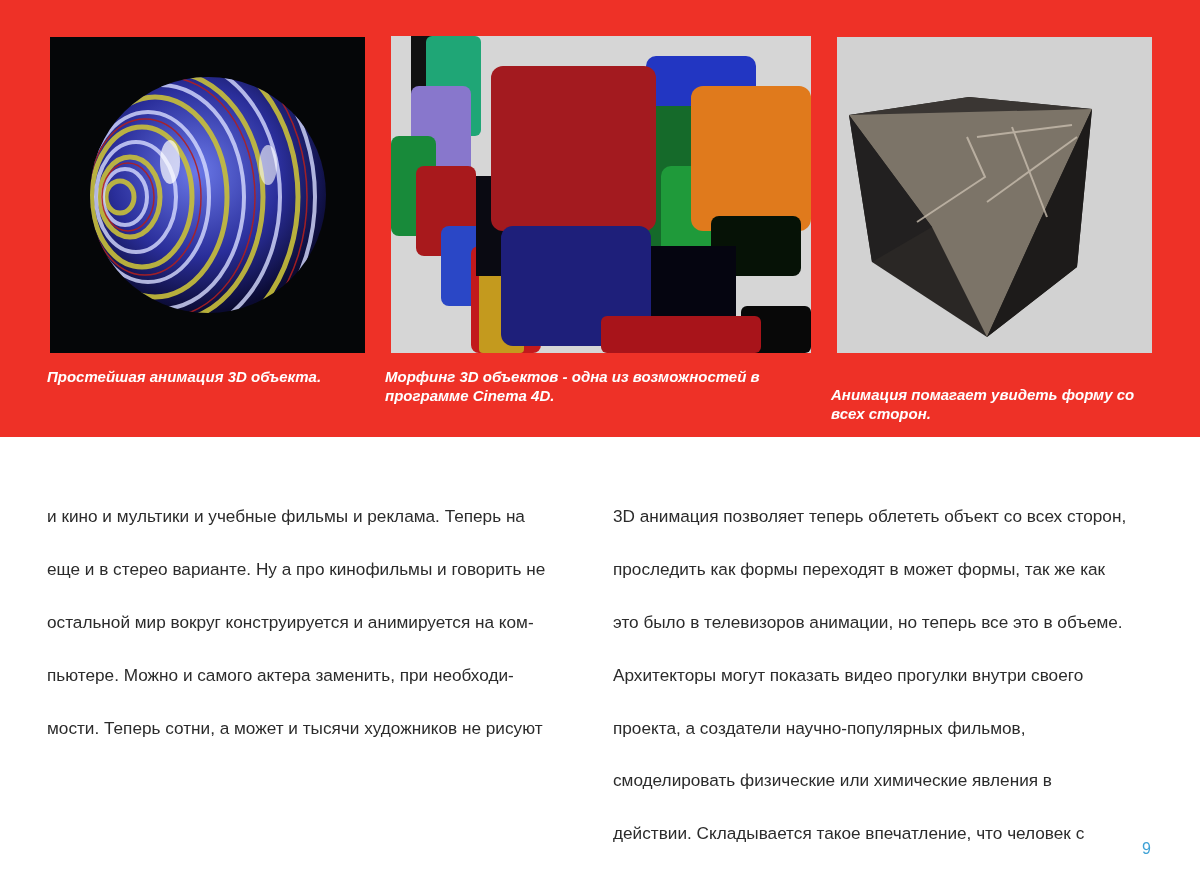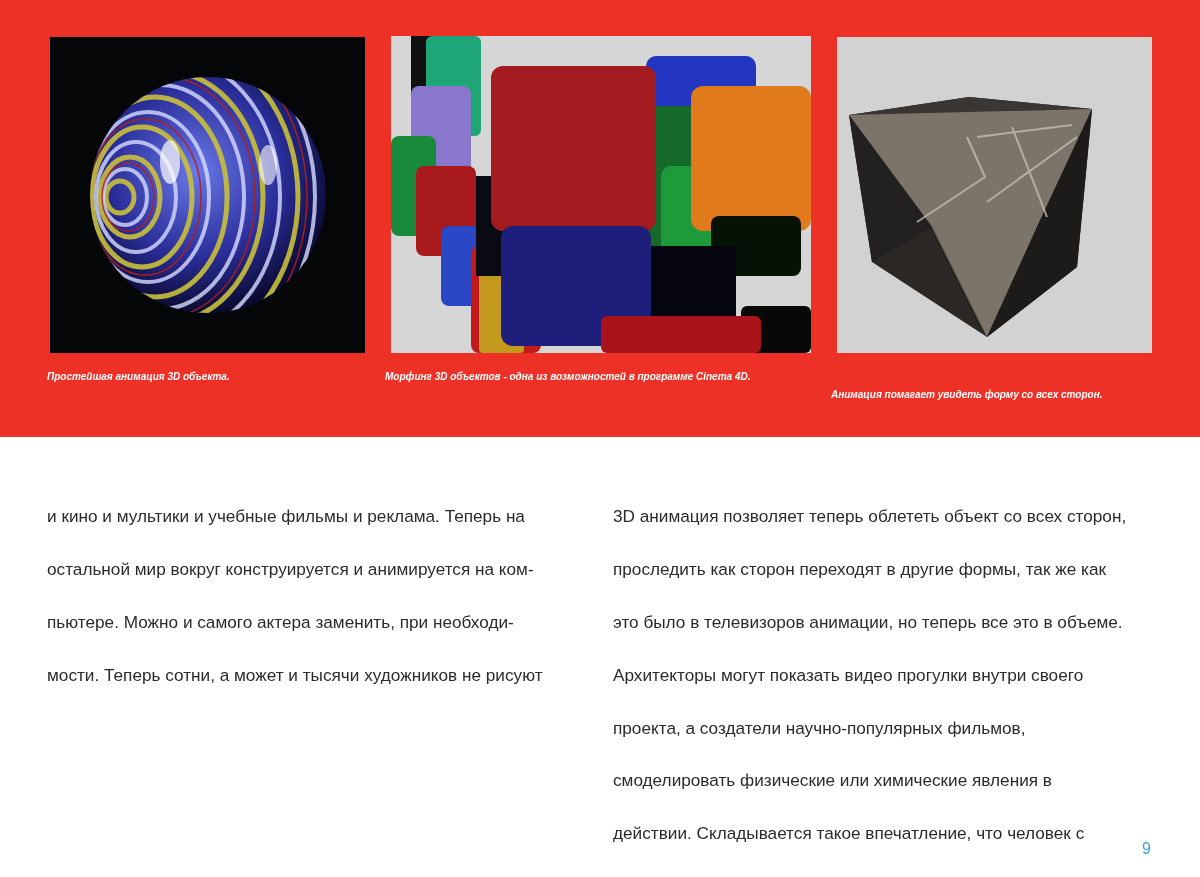--- a/index.html
+++ b/index.html
@@ -8,21 +8,21 @@
 
   .red-band {
     position: absolute; left: 0; top: 0; width: 1200px; height: 437px;
     background: #ee3127;
   }
   .photo {
     position: absolute; overflow: hidden;
   }
   .caption {
     position: absolute; color: #ffffff; font-weight: bold; font-style: italic;
-    font-size: 10px; line-height: 19px;
+    font-size: 15px; line-height: 19px;
   }
 
   
   #img1 { left: 50px; top: 37px; width: 315px; height: 316px; background: #050608; }
   #img2 { left: 391px; top: 36px; width: 420px; height: 317px; background: #d6d6d6; }
   #img3 { left: 837px; top: 37px; width: 315px; height: 316px; background: #d2d2d2; }
 
   .col {
     position: absolute; top: 477px; font-size: 17.2px; line-height: 26.4px;
     color: #2b2b2b; white-space: pre-line;
@@ -122,34 +122,35 @@
       <line x1="140" y1="100" x2="235" y2="88"></line>
       <line x1="175" y1="90" x2="210" y2="180"></line>
       <line x1="150" y1="165" x2="240" y2="100"></line>
     </g>
   </svg>
 </div>
 <div class="caption" style="left:831px; top:385px; width:340px;">Анимация помагает увидеть форму со всех сторон.</div>
 
 <div class="col" id="col1">
   <div>и кино и мультики и учебные фильмы и реклама. Теперь на</div>
+  <div>еще и в стерео варианте. Ну а про кинофильмы и говорить не</div>
   <div>остальной мир вокруг конструируется и анимируется на ком-</div>
   <div>пьютере. Можно и самого актера заменить, при необходи-</div>
   <div>мости. Теперь сотни, а может и тысячи художников не рисуют</div>
   
   
   
   
   
   
 </div>
 
 <div class="col" id="col2">
   <div>3D анимация позволяет теперь облететь объект со всех сторон,</div>
-  <div>проследить как сторон переходят в другие формы, так же как</div>
+  <div>проследить как формы переходят в может формы, так же как</div>
   <div>это было в телевизоров анимации, но теперь все это в объеме.</div>
   <div>Архитекторы могут показать видео прогулки внутри своего</div>
   <div>проекта, а создатели научно-популярных фильмов,</div>
   <div>смоделировать физические или химические явления в</div>
   <div>действии. Складывается такое впечатление, что человек с</div>
   <div>помощью компьютера пытается все ближе и ближе подойти к</div>
   
   
   
   

